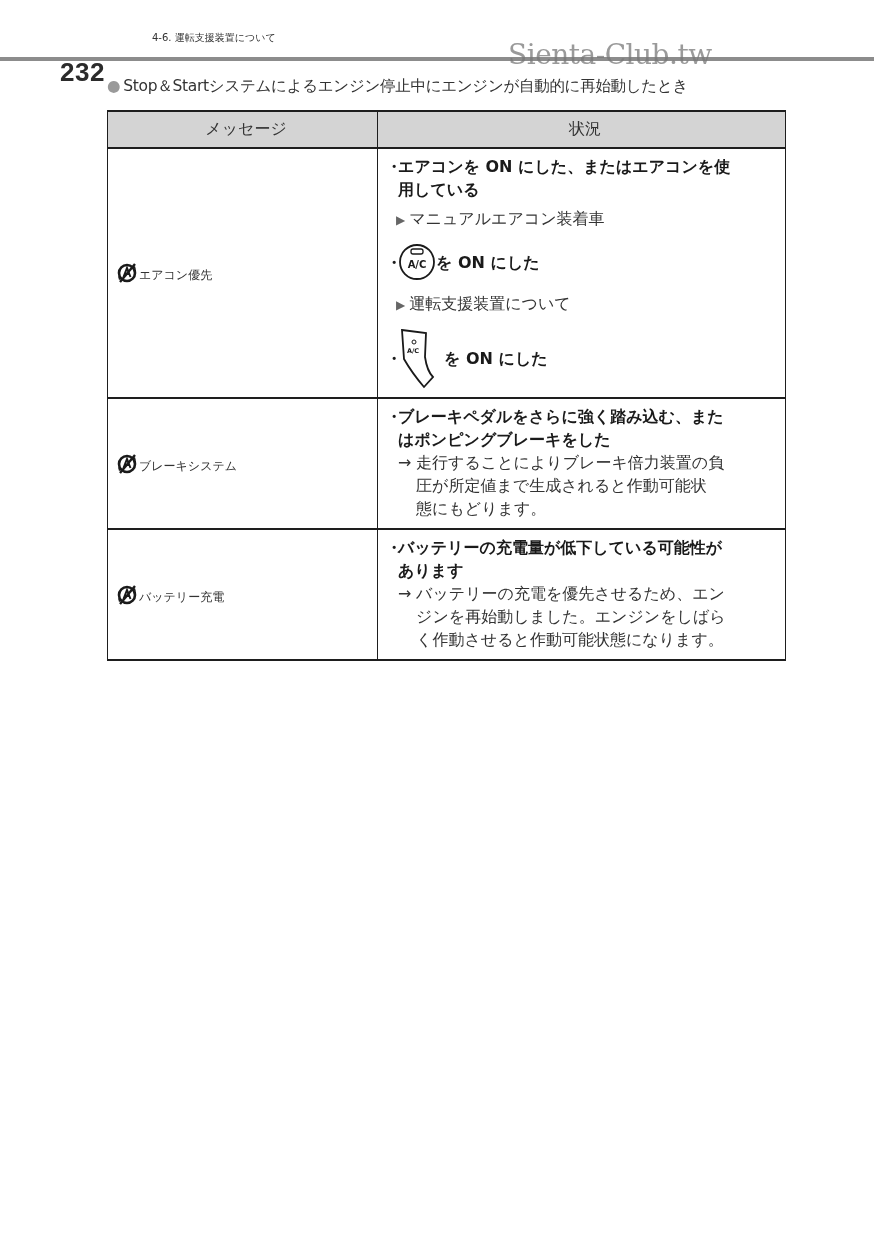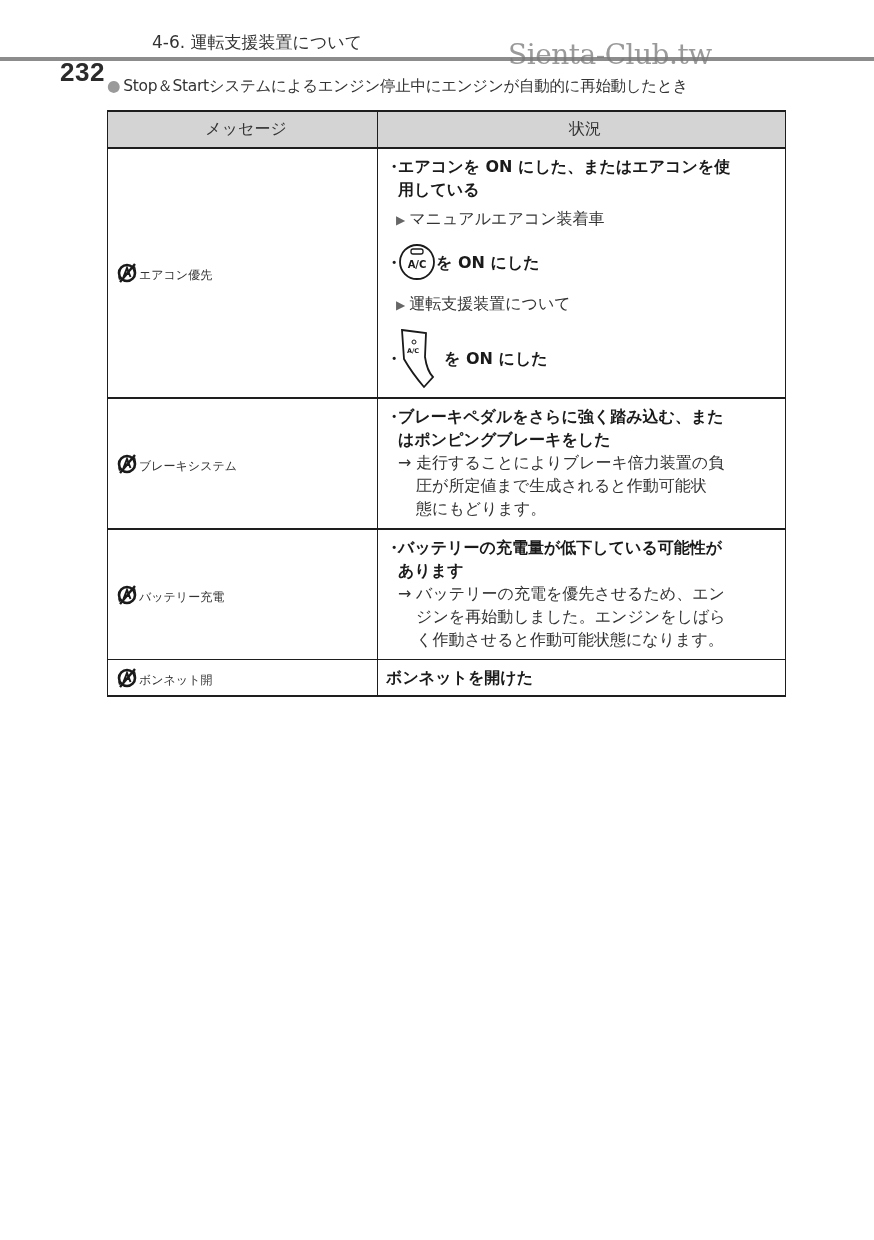--- a/index.html
+++ b/index.html
@@ -1,20 +1,20 @@
 <!DOCTYPE html>
 <html><head>
 <meta charset="utf-8">
 <style>
   html, body { margin: 0; padding: 0; background: #ffffff; }
   body { width: 874px; height: 1240px; position: relative; overflow: hidden;
          font-family: "DejaVu Sans", "Liberation Sans", sans-serif; color: #222; }
   .page-num { position: absolute; left: 60px; top: 25px; font-size: 26px; font-weight: bold;
               color: #2b2b2b; font-family: "Liberation Sans", "DejaVu Sans", sans-serif; letter-spacing: 0.5px; margin-top: 32px; }
-  .section-title { position: absolute; left: 152px; top: 31px; font-size: 17px; color: #333; }
+  .section-title { position: absolute; left: 152px; top: 31px; font-size: 10px; color: #333; }
   .rule { position: absolute; left: 0; top: 57px; width: 874px; height: 4px; background: #8c8c8c; }
   .watermark { position: absolute; left: 508px; top: 38px; font-family: "DejaVu Serif", "Liberation Serif", serif;
                font-size: 28px; color: rgba(120,120,120,0.75); letter-spacing: -0.5px; white-space: nowrap; }
   .lead { position: absolute; left: 107px; top: 76px; font-size: 15.5px; color: #333; white-space: nowrap; letter-spacing: -0.3px; }
   .lead .bullet { color: #9a9a9a; margin-right: 3px; }
 
   table.msg-table { position: absolute; left: 107px; top: 110px; width: 679px; border-collapse: collapse;
                     border-top: 2.5px solid #1e1e1e; border-bottom: 2.5px solid #1e1e1e; }
   .msg-table th, .msg-table td { border: 1.2px solid #1e1e1e; vertical-align: middle; padding-left: 8px; }
   .msg-table th { background: #d4d4d4; font-weight: normal; font-size: 16px; color: #333; height: 33px; text-align: center; }
@@ -132,22 +132,14 @@
           </div>
         <div class="arrow-note">
             <span class="arr">→</span>
             <span><span>バッテリーの充電を優先させるため、エン</span><br><span>ジンを再始動しました。エンジンをしばら</span><br><span>く作動させると作動可能状態になります。</span></span>
           </div>
       </td>
     </tr>
 
 
 
-    <tr class="short">
-      <td class="msg-cell">
-        <svg class="icon-wrap">
-            <use href="#ssoff"></use>
-          </svg><span>ボンネット開</span>
-      </td>
-      <td class="status-cell">ボンネットを開けた</td>
-    </tr>
   </tbody>
 </table>
 
 </body></html>

